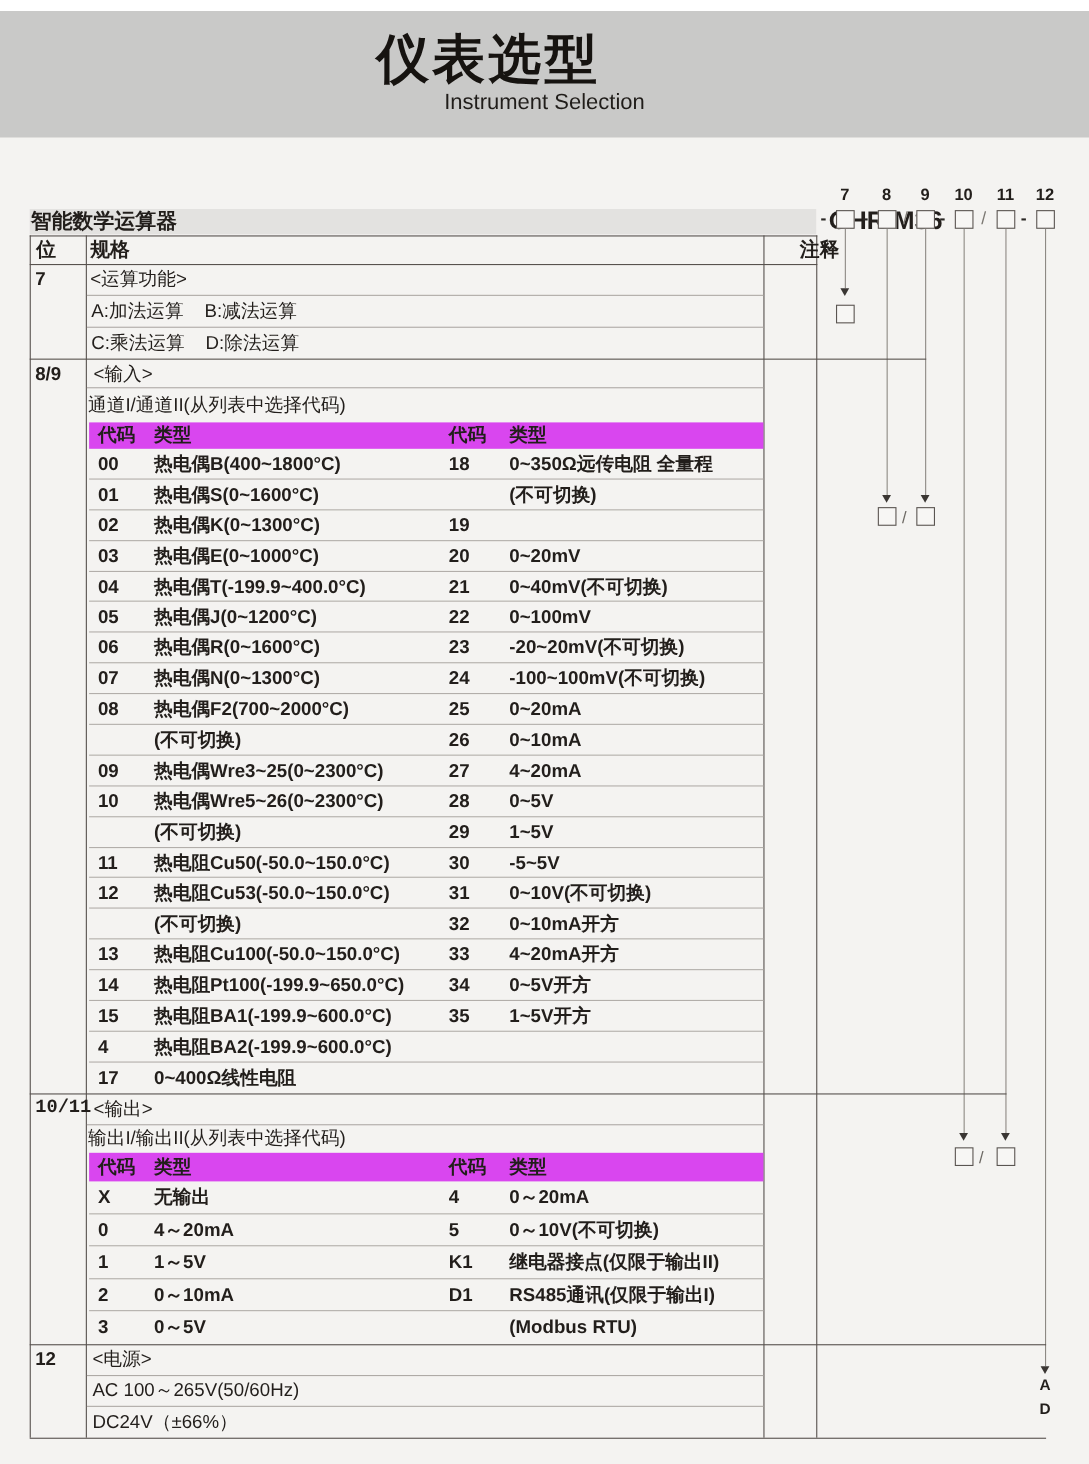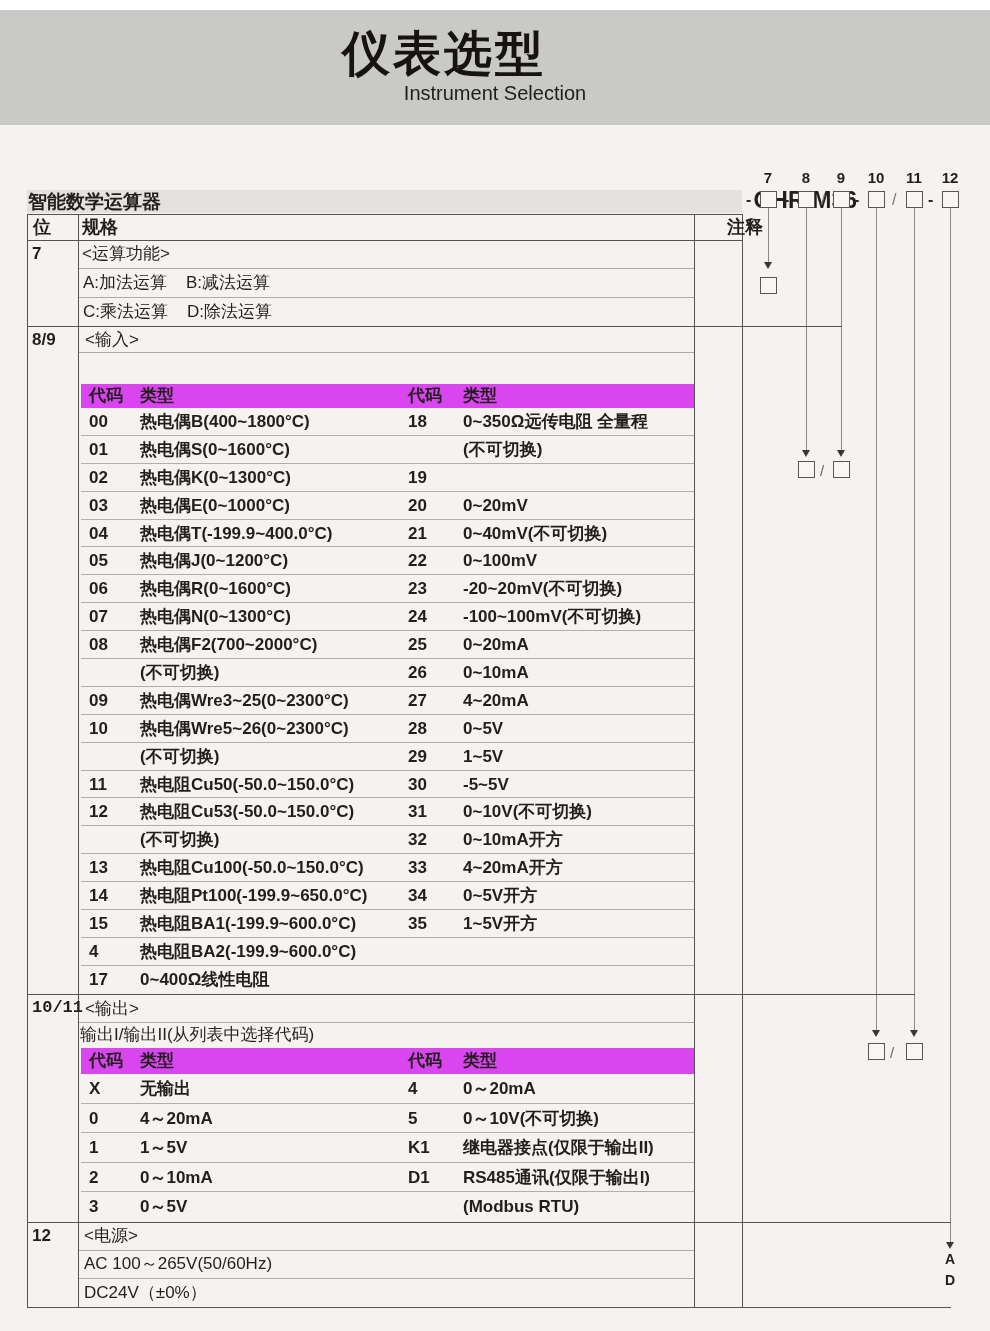--- a/index.html
+++ b/index.html
@@ -132,20 +132,21 @@
   <div class="abs poslabel" style="left:27px;top:244px;">7</div>
   <div class="abs poslabel" style="left:27px;top:330px;">8/9</div>
   <div class="abs poslabel" style="left:27px;top:998px;font-family:Liberation Mono, monospace;">10/11</div>
   <div class="abs poslabel" style="left:27px;top:1226px;">12</div>
 
   <div class="abs spec" style="left:82px;top:240px;height:28px;line-height:28px;">&lt;运算功能&gt;</div>
   <div class="abs spec" style="left:83px;top:268px;height:29px;line-height:29px;">A:加法运算    B:减法运算</div>
   <div class="abs spec" style="left:83px;top:297px;height:29px;line-height:29px;">C:乘法运算    D:除法运算</div>
 
   <div class="abs spec" style="left:85px;top:328px;height:24px;line-height:24px;">&lt;输入&gt;</div>
+  <div class="abs spec" style="left:80px;top:354px;height:29px;line-height:29px;">通道I/通道II(从列表中选择代码)</div>
   <div class="abs chead ihead">
     <span class="c0">代码</span>
     <span class="c1">类型</span>
     <span class="c2">代码</span>
     <span class="c3">类型</span>
   </div>
   <div class="abs ctable itable" style="top:408px;">
       <div class="crow">
         <span class="cc c0">00</span>
         <span class="cc c1">热电偶B(400~1800°C)</span>
@@ -309,15 +310,15 @@
       <div class="crow">
         <span class="cc c0">3</span>
         <span class="cc c1">0～5V</span>
         <span class="cc c2"></span>
         <span class="cc c3">(Modbus RTU)</span>
       </div>
     </div>
 
   <div class="abs spec" style="left:84px;top:1222px;height:28px;line-height:28px;">&lt;电源&gt;</div>
   <div class="abs spec" style="left:84px;top:1250px;height:28px;line-height:28px;">AC 100～265V(50/60Hz)</div>
-  <div class="abs spec" style="left:84px;top:1278px;height:29px;line-height:29px;">DC24V（±0%）</div>
+  <div class="abs spec" style="left:84px;top:1278px;height:29px;line-height:29px;">DC24V（±66%）</div>
 
 </div>
 
 </body></html>

